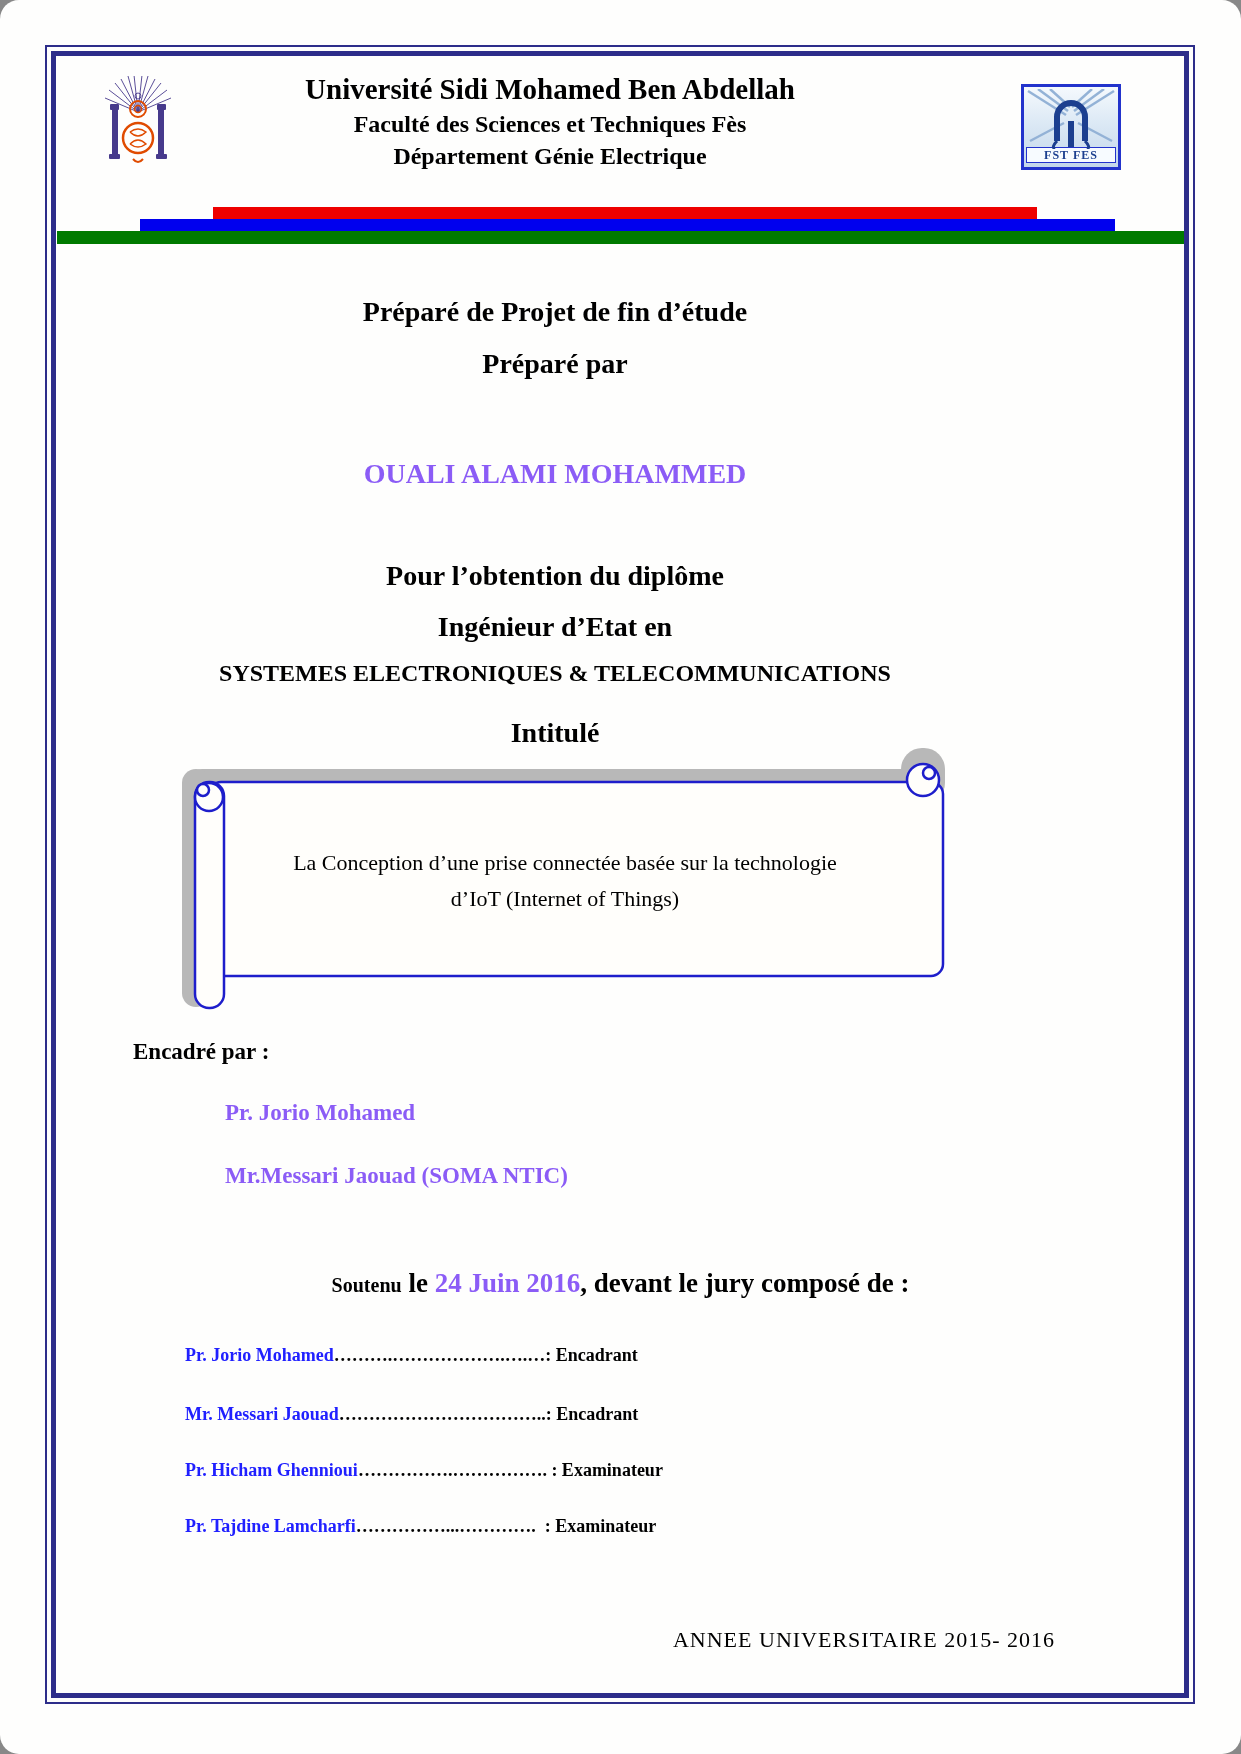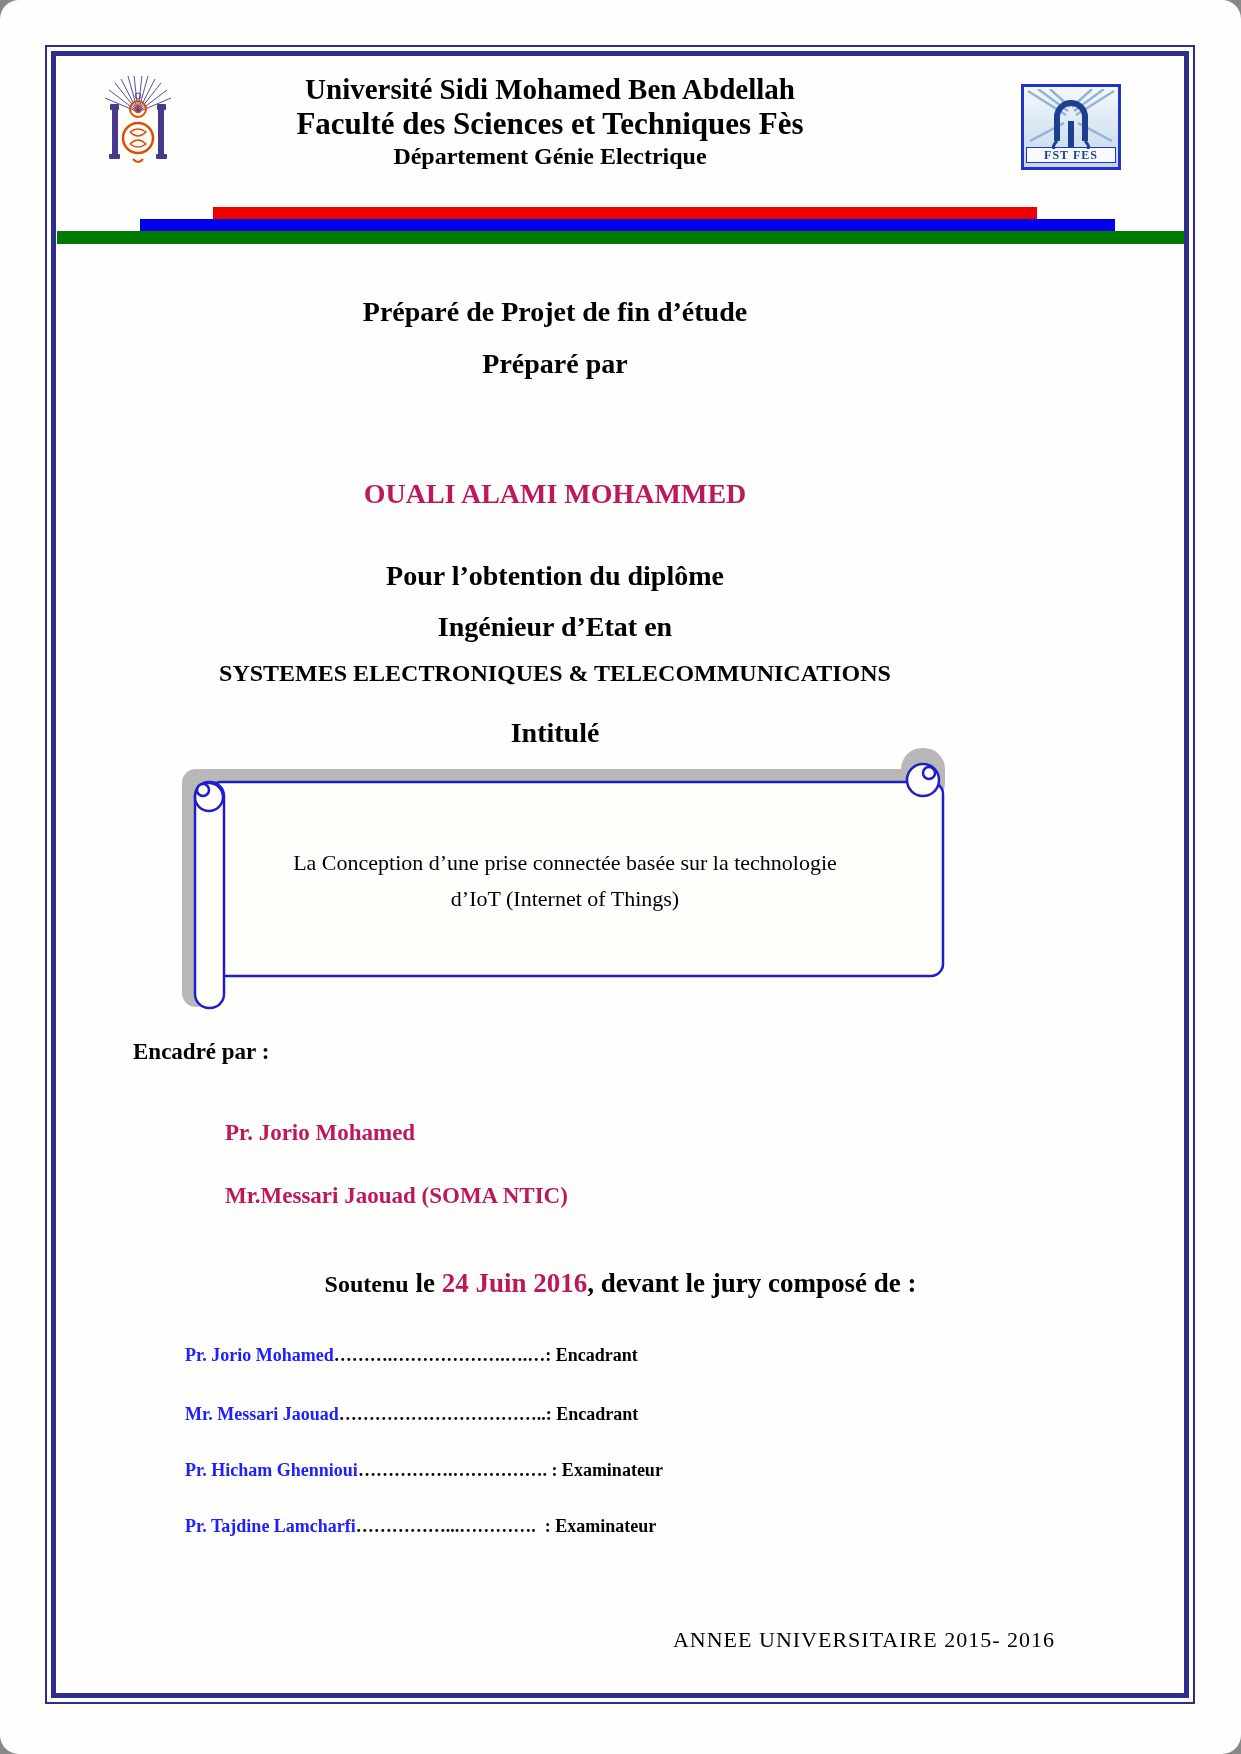--- a/index.html
+++ b/index.html
@@ -8,21 +8,21 @@
     background:#fefefd; overflow:hidden;
     font-family:"Liberation Serif", serif; color:#000;border-radius:19px;
   }
   .abs { position:absolute; }
   .frame-outer { top:45px; left:45px; right:46px; bottom:50px; border:2px solid #2d2d8a; }
   .frame-inner { top:51px; left:51px; right:52px; bottom:56px; border:5px solid #2d2d8a; }
 
   .logo-left  { left:103px; top:76px; width:70px; height:100px; }
   .header-text{ left:120px; top:72px; width:860px; text-align:center; font-weight:bold; }
   .hdr-l1 { font-size:29px; line-height:35px; }
-  .hdr-l2 { font-size:31px; line-height:34px; }
+  .hdr-l2 { font-size:24px; line-height:34px; }
   .hdr-l3 { font-size:24px; line-height:31px; }
 
   .logo-right { left:1021px; top:84px; width:100px; height:86px;
     border:3px solid #2233cc; box-sizing:border-box;
     background:linear-gradient(180deg,#f5f9fd 0%,#dce9f5 45%,#c3d7ea 100%);
     display:flex; flex-direction:column; align-items:center; justify-content:flex-end; }
   .fst-label { font-size:12px; font-weight:bold; color:#1c3f8f;
     background:#f7fbff; border:1px solid #2233cc; line-height:14px;
     padding:0 17px; margin-bottom:4px; letter-spacing:1px; }
   .logo-right svg.glyph { position:absolute; top:2px; left:2px; }
@@ -30,27 +30,27 @@
   .bar { height:12px; }
   .bar-red   { left:213px; top:207px; width:824px;  background:#ee0000; }
   .bar-blue  { left:140px; top:219px; width:975px;  background:#0000ee; }
   .bar-green { left:57px;  top:231px; width:1127px; height:13px; background:#007a00; }
 
   .cblock { left:55px; width:1000px; text-align:center; }
   .b { font-weight:bold; }
   .fs28 { font-size:28px; line-height:32px; }
   .fs24 { font-size:24px; line-height:28px; }
   .fs23 { font-size:23px; line-height:27px; }
-  .red  { color:#be185d;margin-top:20px; }
+  .red  { color:#8b5cf6; }
   .blue { color:#2020ff; }
 
   .title-line { left:65px; width:1000px; text-align:center; font-size:22px; line-height:30px; }
 
   .defense { left:57px; width:1127px; text-align:center; font-weight:bold; font-size:27px; }
-  .defense .small { font-size:24px; }
+  .defense .small { font-size:20px; }
 
   .jury-row { left:185px; width:960px; font-weight:bold; font-size:18px; line-height:27px; white-space:pre; }
 
   .footer { left:55px; width:1000px; text-align:right; font-size:22px; letter-spacing:1px; }
 </style>
 </head>
 <body>
 
 <div class="page">
 

